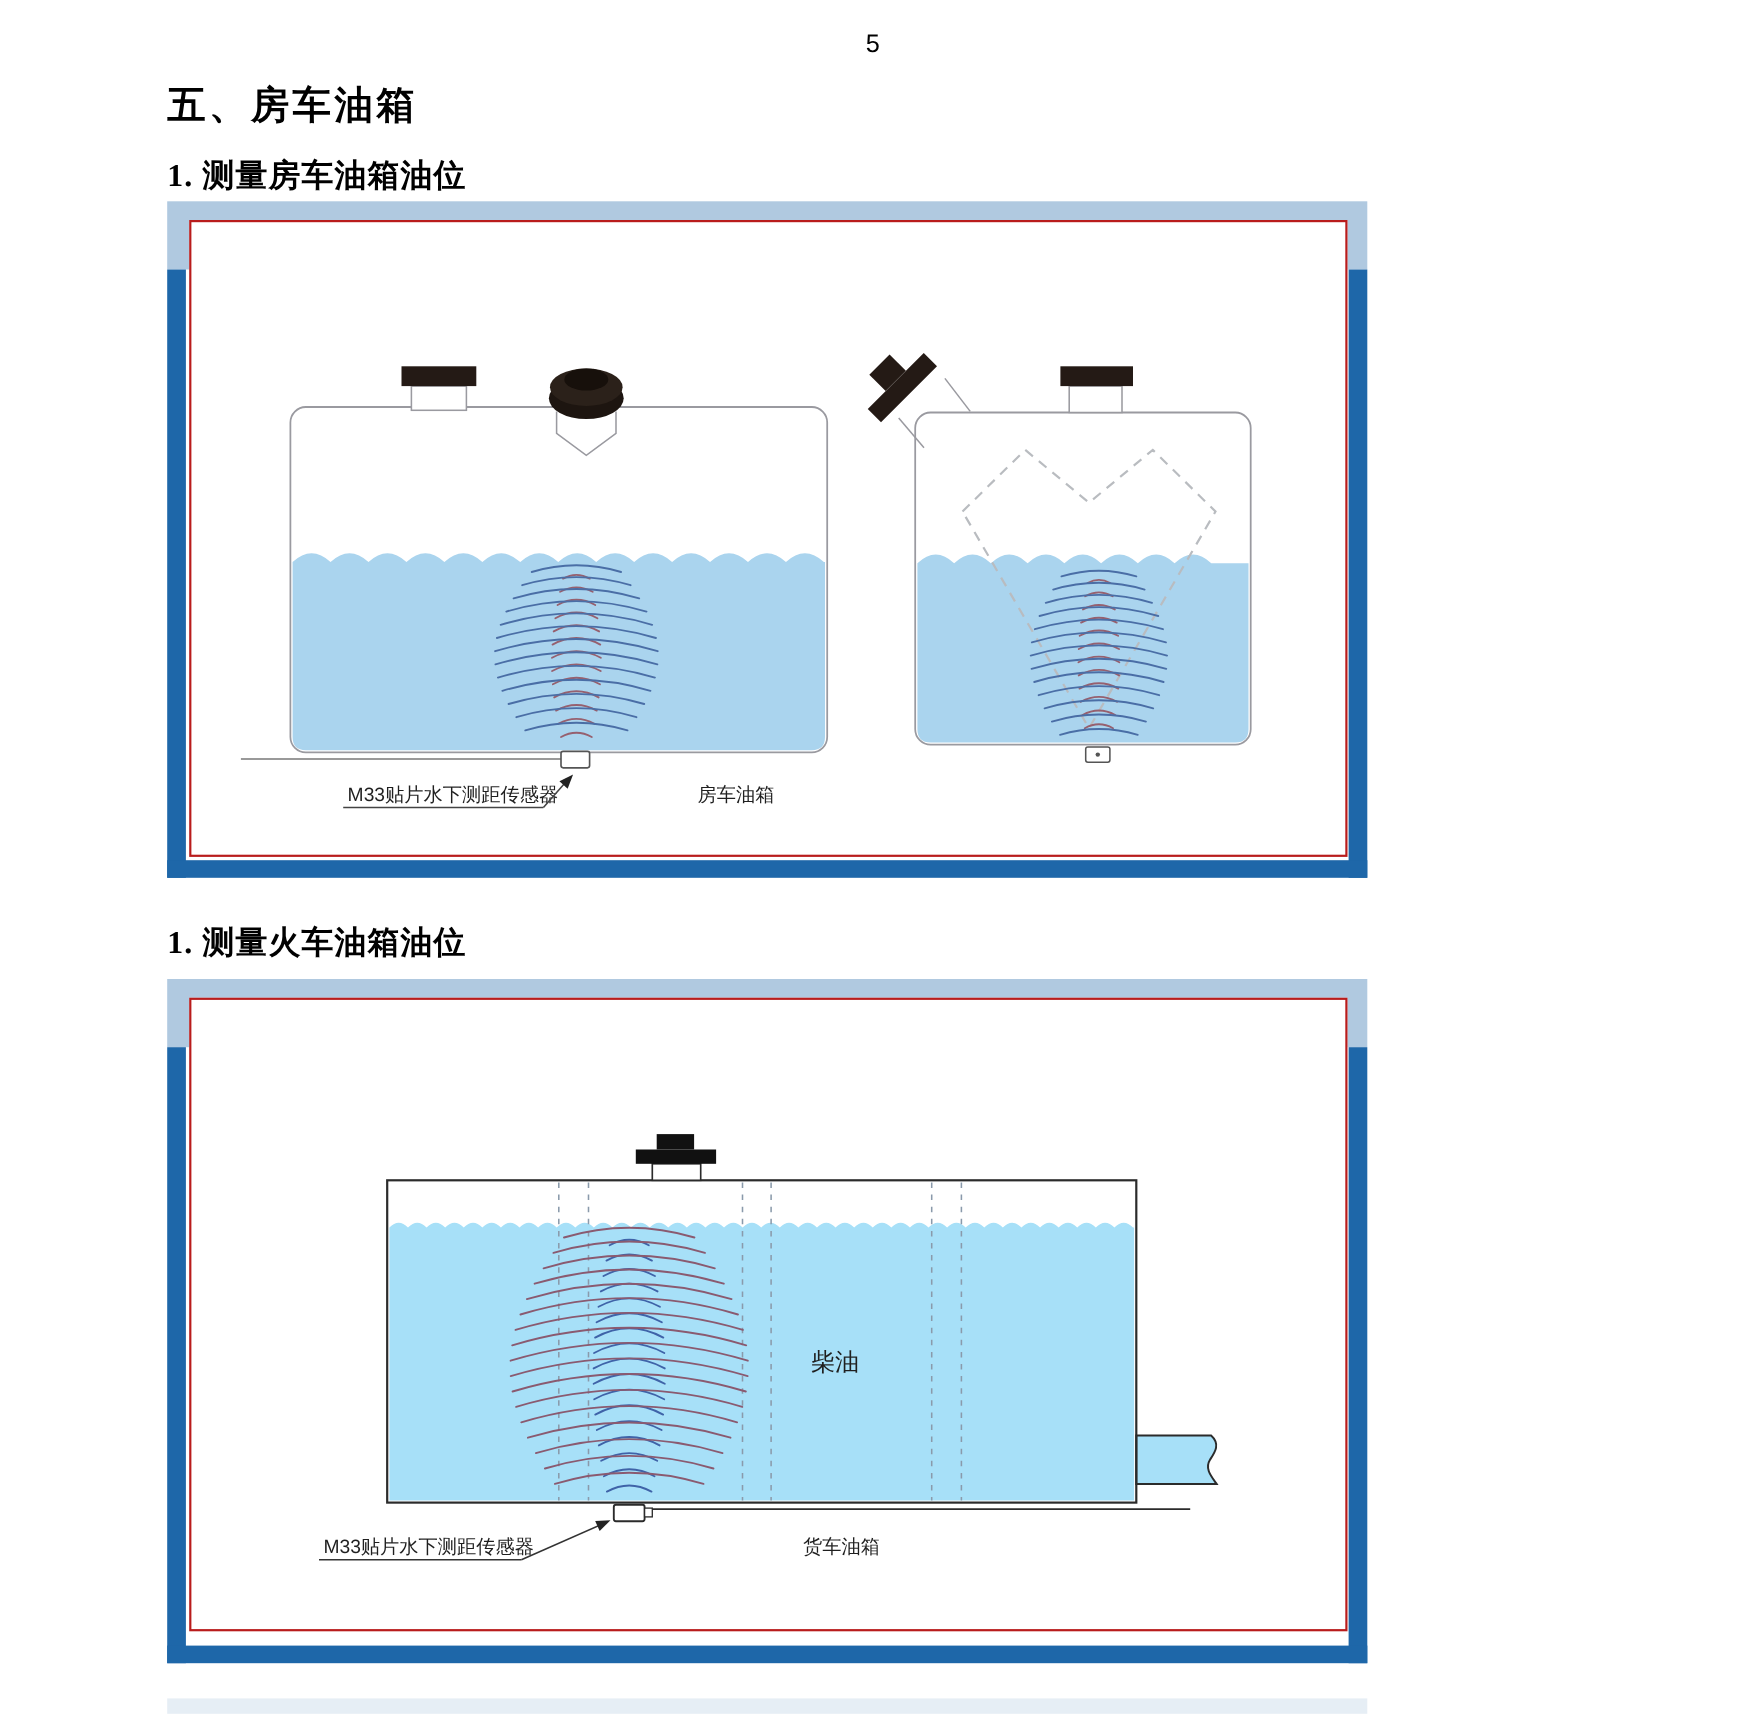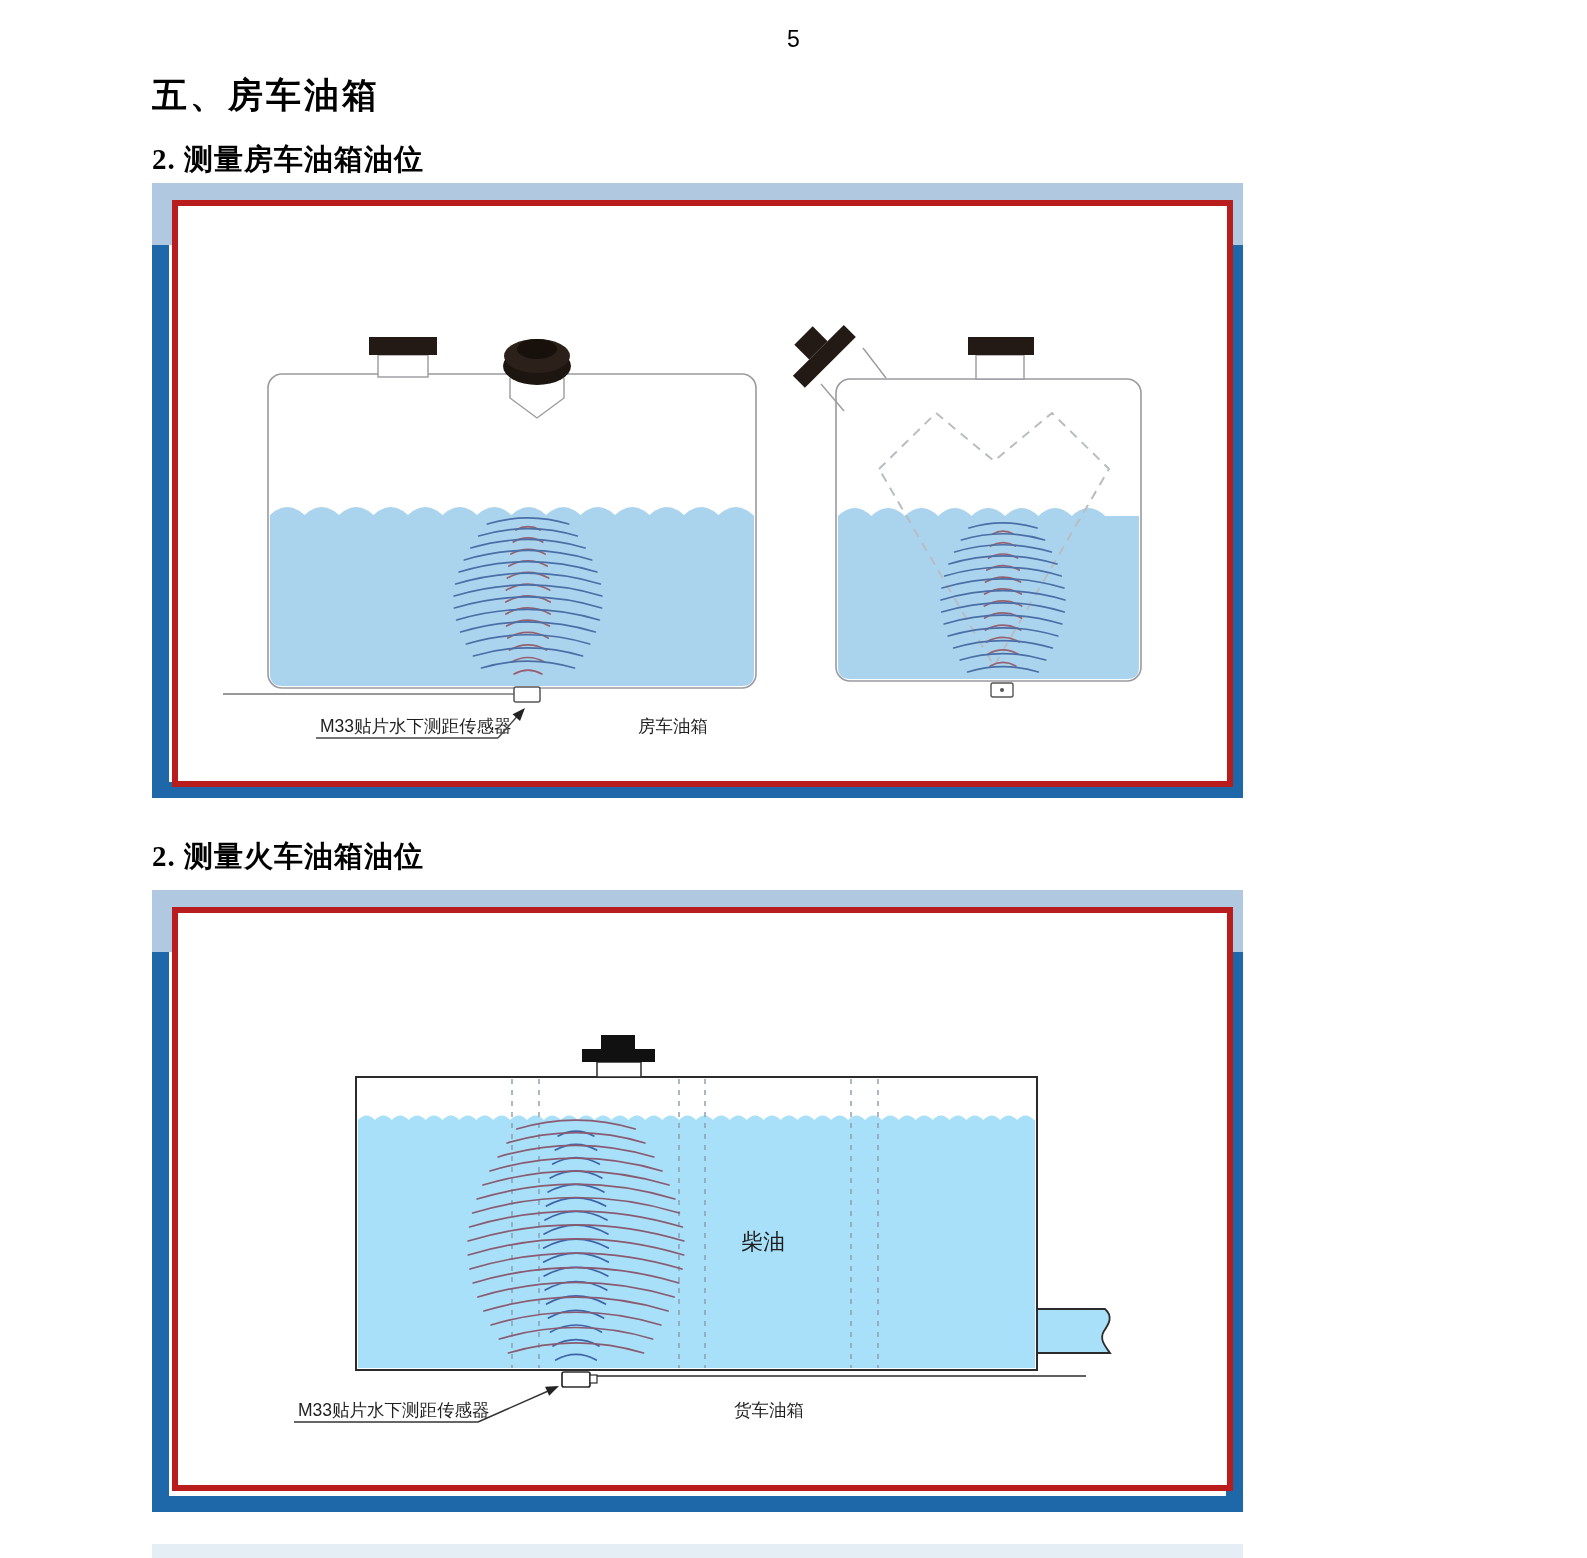--- a/index.html
+++ b/index.html
@@ -17,33 +17,33 @@
 
   .frame{position:absolute;left:152px;width:1091px;background:#ffffff;}
   #frame1{top:183px;height:615px;}
   #frame2{top:890px;height:622px;}
   .strip{position:absolute;top:0;left:0;right:0;height:62px;background:#b0c9e0;}
   .bar{position:absolute;background:#1e67a9;}
   .bar.left{left:0;top:62px;bottom:0;width:17px;}
   .bar.right{right:0;top:62px;bottom:0;width:17px;}
   .bar.bottom{left:0;right:0;bottom:0;height:16px;}
   .panel{position:absolute;left:20px;top:17px;width:1049px;background:#ffffff;
-    border:6px solid #b91c1c;}
+    border:2px solid #b91c1c;}
   #panel1{height:575px;}
   #panel2{height:572px;}
   .panel svg{display:block;}
   svg text{font-family:"Liberation Sans","DejaVu Sans",sans-serif;fill:#1f1f1f;}
   .next-strip{position:absolute;left:152px;top:1544px;width:1091px;height:14px;background:#e6eef5;}
 </style>
 </head>
 <body>
 
 <div class="pageno">5</div>
 <div class="heading" id="h-section">五、房车油箱</div>
-<div class="heading" id="h-fig1">2. 测量房车油箱油位</div>
+<div class="heading" id="h-fig1">1. 测量房车油箱油位</div>
 
 <div class="frame" id="frame1">
   <div class="strip"></div>
   <div class="bar left"></div>
   <div class="bar right"></div>
   <div class="bar bottom"></div>
   <div class="panel" id="panel1">
     <svg width="1049" height="575" viewBox="0 0 1049 575">
 
       <g>
@@ -144,21 +144,21 @@
         <line x1="320" y1="532" x2="343" y2="506" stroke="#444" stroke-width="1.4"></line>
         <g transform="translate(347,502) rotate(-48)">
           <polygon points="0,0 -13,5 -13,-5" fill="#222"></polygon>
         </g>
         <text x="460" y="526" font-size="17.5">房车油箱</text>
       </g>
     </svg>
   </div>
 </div>
 
-<div class="heading" id="h-fig2">2. 测量火车油箱油位</div>
+<div class="heading" id="h-fig2">1. 测量火车油箱油位</div>
 
 <div class="frame" id="frame2">
   <div class="strip"></div>
   <div class="bar left"></div>
   <div class="bar right"></div>
   <div class="bar bottom"></div>
   <div class="panel" id="panel2">
     <svg width="1049" height="572" viewBox="0 0 1049 572">
 
       <g>

